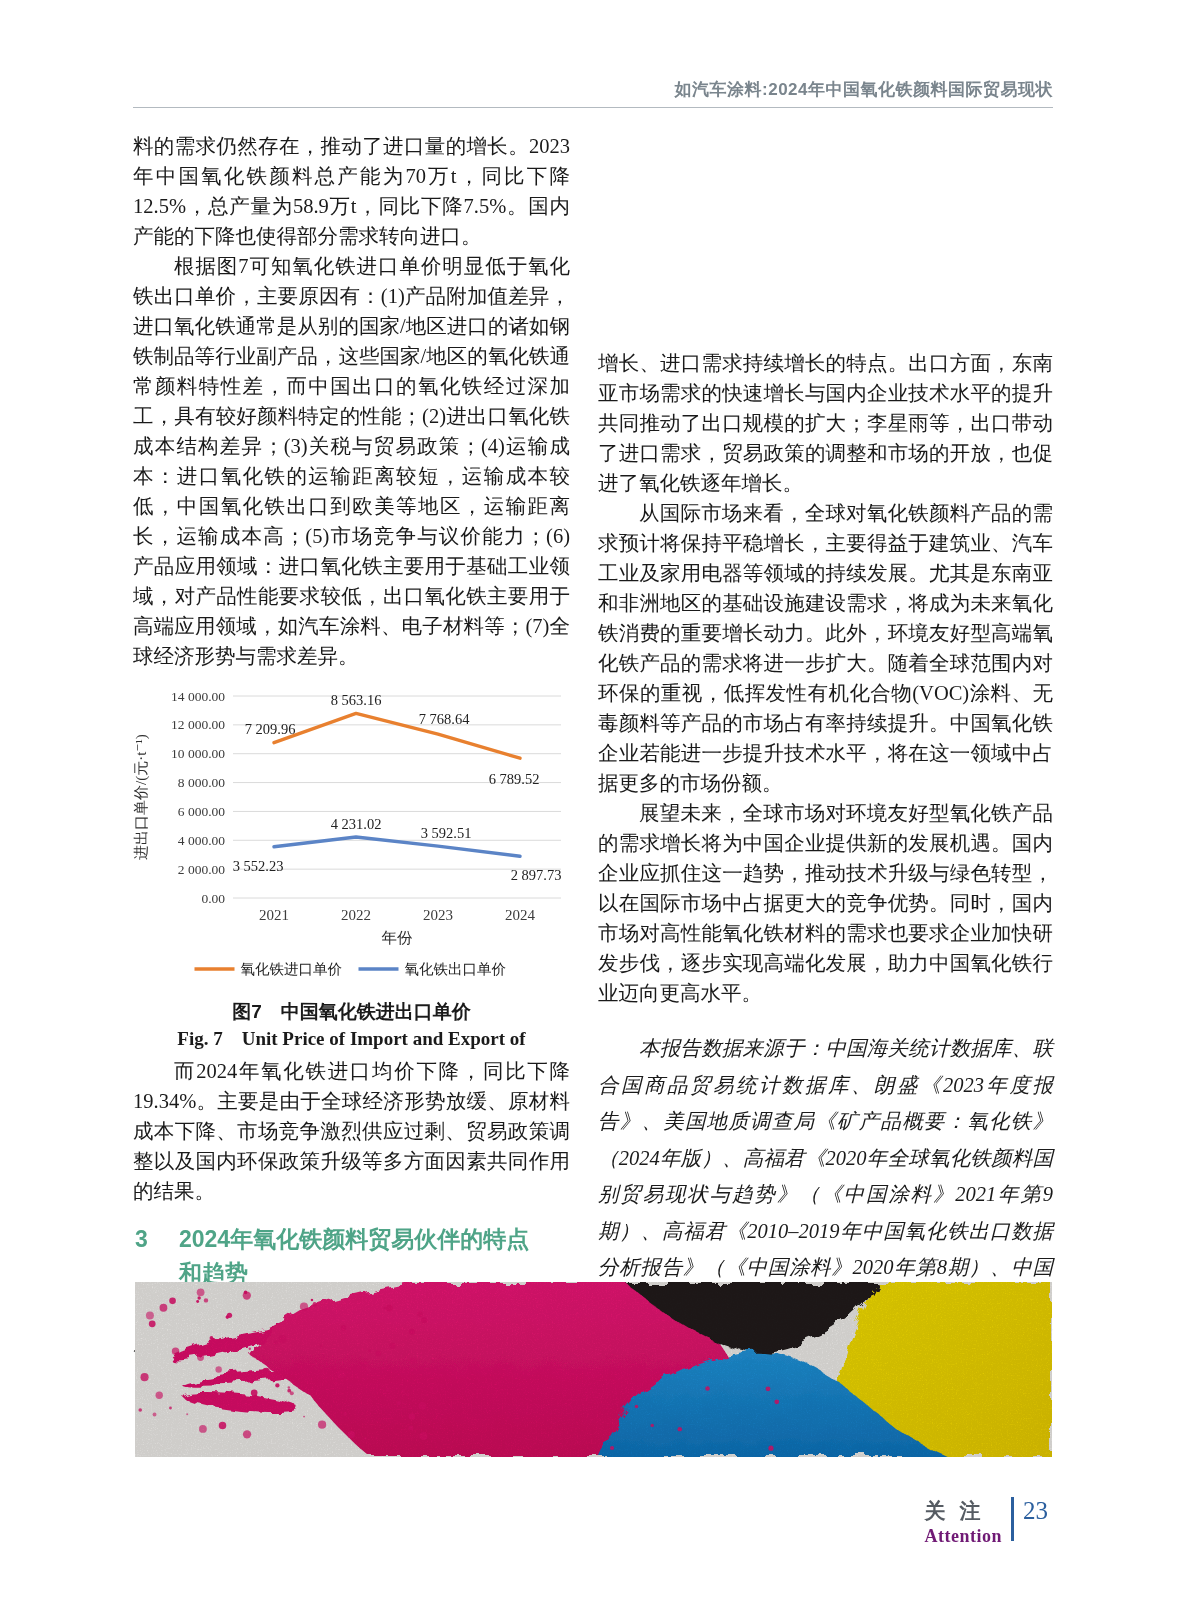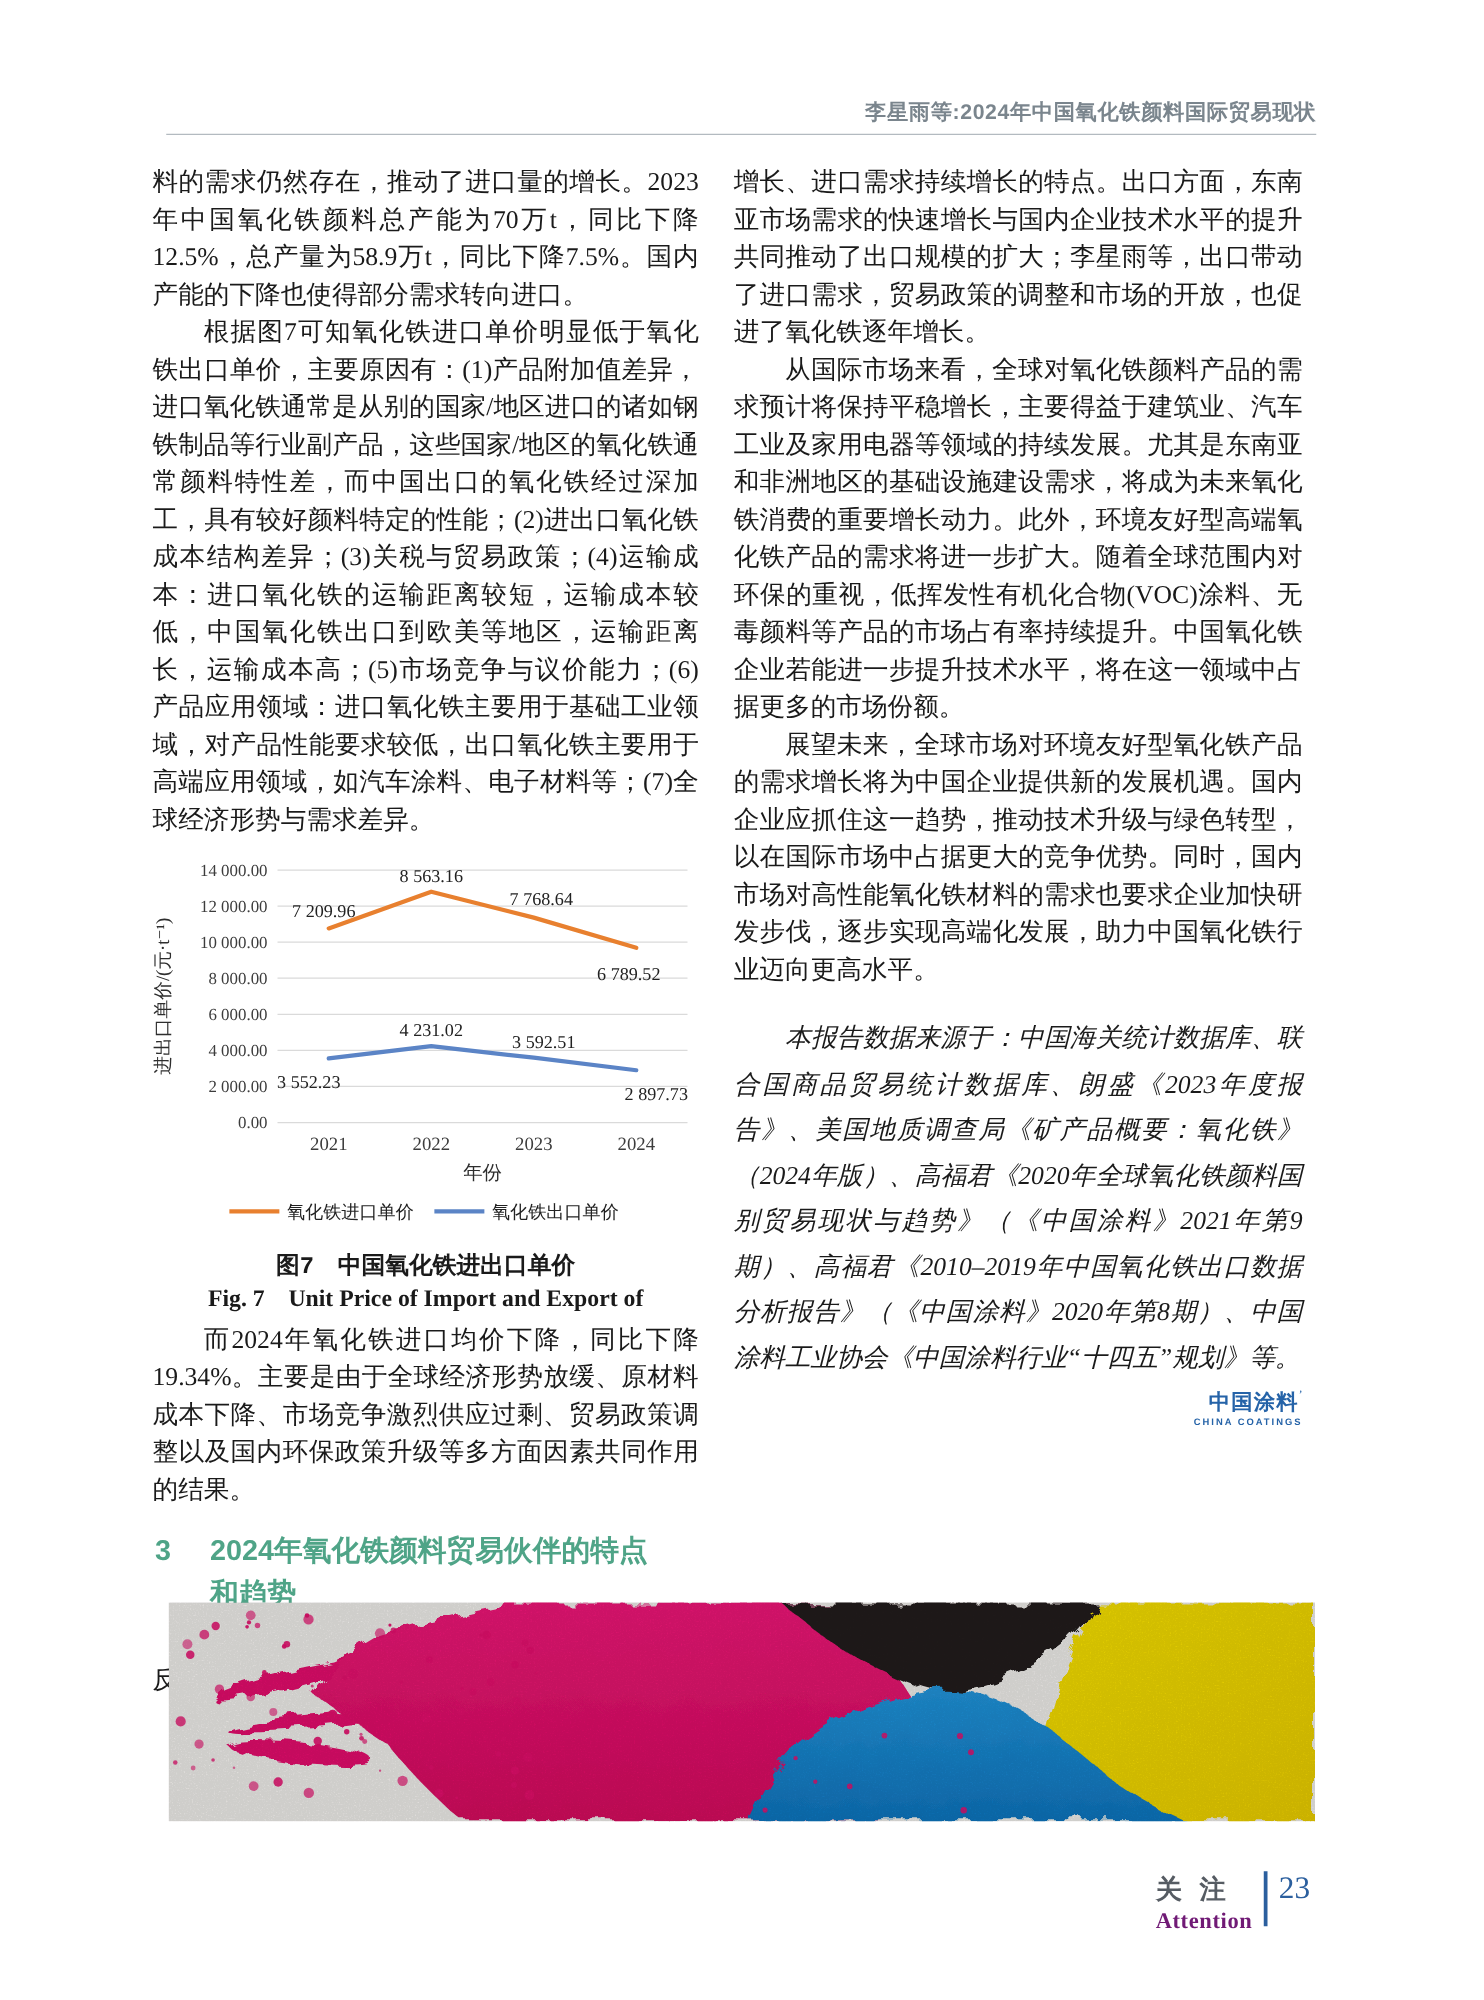--- a/index.html
+++ b/index.html
@@ -4,30 +4,30 @@
 <style>
   html,body{margin:0;padding:0;background:#ffffff;}
   .page{position:relative;width:1187px;height:1600px;background:#ffffff;overflow:hidden;
         font-family:"Liberation Serif","DejaVu Serif",serif;color:#1a1a1a;}
   
   .running-head{position:absolute;top:78px;left:133px;width:920px;text-align:right;
     font-family:"Liberation Sans","DejaVu Sans",sans-serif;font-weight:700;
     font-size:17px;color:#7a858d;letter-spacing:.5px;}
   .head-rule{position:absolute;top:107px;left:133px;width:920px;height:1px;background:#b3bac0;}
   
-  .columns{position:absolute;top:131px;left:122px;width:920px;display:flex;gap:28px;}
+  .columns{position:absolute;top:131px;left:133px;width:920px;display:flex;gap:28px;align-items:flex-end;}
   .col{font-size:20.5px;line-height:30px;text-align:justify;}
   .col.left{width:437px;}
   .col.right{width:455px;}
   .col p{margin:0;}
   .col p.ind{text-indent:2em;font-family:Liberation Serif, serif;}
   
   figure{margin:6px 0 4px 0;}
   .chart-wrap{width:437px;height:308px;}
-  .cap-zh{margin-top:6px;text-align:center;font-family:Liberation Mono, monospace;
+  .cap-zh{margin-top:6px;text-align:center;font-family:Liberation Sans, sans-serif;
     font-weight:700;font-size:19px;line-height:26px;}
   .cap-en{text-align:center;font-weight:700;font-size:19px;line-height:27px;}
   
   .sec-head{position:relative;margin:16px 0 8px 0;padding-left:46px;
     font-family:"Liberation Sans","DejaVu Sans",sans-serif;font-weight:700;
     font-size:23px;line-height:34px;text-align:left;}
   .sec-num{position:absolute;left:2px;top:0;}
   .sec-title{display:block;max-width:360px;}
   
   .source{font-style:italic;line-height:36.5px;margin-top:22px !important;text-indent:2em;}
@@ -47,21 +47,21 @@
   .footer .en{display:block;text-align:right;font-size:18px;font-weight:700;
     color:#701a75;margin-top:1px;letter-spacing:.5px;}
   .footer .bar{width:3px;height:44px;background:#2b5f9e;}
   .footer .pg{font-size:25px;color:#2b5f9e;}
 </style>
 </head>
 <body>
 
 <div class="page">
 
-  <div class="running-head">李星雨等:2024年中国氧化铁颜料国际贸易现状</div>
+  <div class="running-head">如汽车涂料:2024年中国氧化铁颜料国际贸易现状</div>
   <div class="head-rule"></div>
 
   <div class="columns">
 
     <div class="col left">
       <p>料的需求仍然存在，推动了进口量的增长。2023年中国氧化铁颜料总产能为70万t，同比下降12.5%，总产量为58.9万t，同比下降7.5%。国内产能的下降也使得部分需求转向进口。</p>
       <p class="ind">根据图7可知氧化铁进口单价明显低于氧化铁出口单价，主要原因有：(1)产品附加值差异，进口氧化铁通常是从别的国家/地区进口的诸如钢铁制品等行业副产品，这些国家/地区的氧化铁通常颜料特性差，而中国出口的氧化铁经过深加工，具有较好颜料特定的性能；(2)进出口氧化铁成本结构差异；(3)关税与贸易政策；(4)运输成本：进口氧化铁的运输距离较短，运输成本较低，中国氧化铁出口到欧美等地区，运输距离长，运输成本高；(5)市场竞争与议价能力；(6)产品应用领域：进口氧化铁主要用于基础工业领域，对产品性能要求较低，出口氧化铁主要用于高端应用领域，如汽车涂料、电子材料等；(7)全球经济形势与需求差异。</p>
 
       <figure>
         <svg id="chart" class="chart-wrap" viewBox="0 0 437 308">

